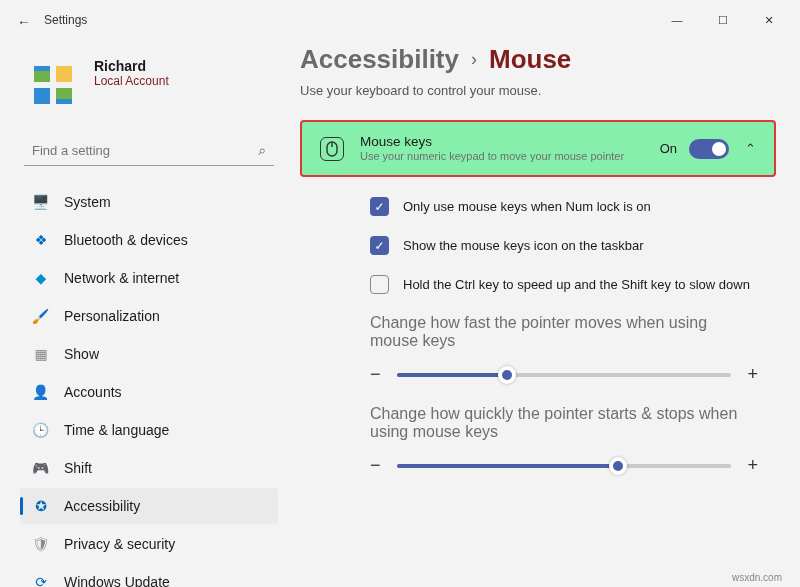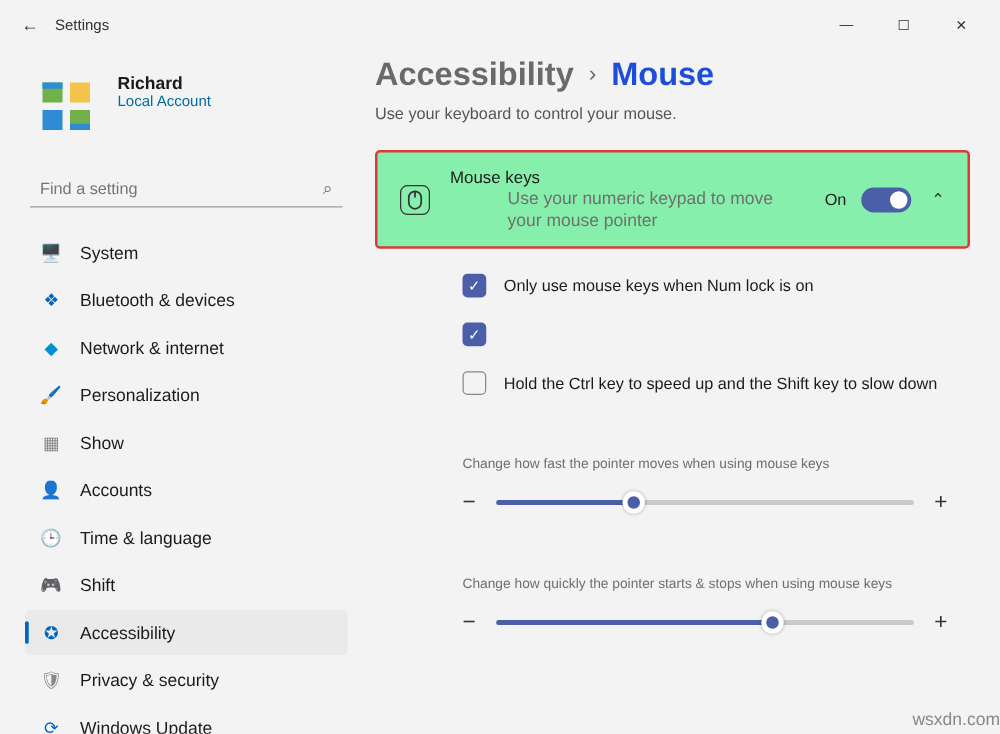--- a/index.html
+++ b/index.html
@@ -11,64 +11,64 @@
 .tb-spacer { flex: 1; }
 .tb-btn { width: 46px; height: 32px; display: flex; align-items: center; justify-content: center; font-size: 11px; color: #333; cursor: pointer; }
 
 .app { display: flex; height: calc(587px - 40px); }
 
 .sidebar { width: 290px; padding: 0 12px 0 20px; }
 .profile { display: flex; align-items: flex-start; gap: 14px; padding: 18px 6px 24px; }
 .avatar { width: 54px; height: 54px; }
 .avatar svg { width: 54px; height: 54px; }
 .p-name { font-size: 14px; font-weight: 600; color: #1a1a1a; }
-.p-sub { font-size: 12px; color: #0369a1; }
+.p-sub { font-size: 12px; color: #7f1d1d; }
 
 .search { display: flex; border-bottom: 1px solid #9b9b9b; padding: 6px 8px; margin: 0 4px 18px; }
 .search input { border: none; background: transparent; outline: none; flex: 1; font-size: 13px; color: #6f6f6f; }
 .search-icon { font-size: 14px; color: #6f6f6f; }
 
 .nav { display: flex; flex-direction: column; gap: 2px; }
 .nav-item { height: 36px; display: flex; align-items: center; gap: 14px; padding: 0 12px; border-radius: 4px; cursor: pointer; font-size: 14px; color: #1b1b1b; position: relative; }
 .nav-item.active { background: #eaeaea; }
 .nav-item.active::before { content: ""; position: absolute; left: 0; top: 9px; bottom: 9px; width: 3px; background: #0067c0; border-radius: 2px; }
 .nav-icon { width: 18px; height: 18px; display: flex; align-items: center; justify-content: center; font-size: 14px; }
 
 .main { flex: 1; padding: 4px 24px 0 10px; overflow: hidden; }
 .crumbs { display: flex; align-items: center; gap: 12px; margin-bottom: 8px; }
 .crumbs .c1 { font-size: 26px; font-weight: 600; color: #6a6a6a; }
 .crumbs .sep { font-size: 18px; color: #6a6a6a; }
-.crumbs .c2 { font-size: 26px; font-weight: 600; color: #1d4ed8; }
+.crumbs .c2 { font-size: 26px; font-weight: 600; color: #7f1d1d; }
 .subtitle { font-size: 13px; color: #555; margin-bottom: 22px; }
 
 .panel { border: 2px solid #d93a3a; border-radius: 4px; padding: 12px 18px; display: flex; align-items: center; gap: 16px; margin-bottom: 10px; background: #86efac; }
 .panel-icon { width: 24px; height: 24px; border: 1.5px solid #333; border-radius: 6px; display: flex; align-items: center; justify-content: center; }
 .panel-text { flex: 1; }
 .panel-title { font-size: 13.5px; font-weight: 500; color: #1b1b1b; }
-.panel-desc { font-size: 14px; color: #6f6f6f; line-height: 1.3; margin-left: 46px; }
+.panel-desc { font-size: 11px; color: #6f6f6f; line-height: 1.3; }
 .toggle-wrap { display: flex; align-items: center; gap: 12px; font-size: 13px; color: #1b1b1b; }
 .toggle { width: 40px; height: 20px; background: #4b5ea8; border-radius: 10px; position: relative; cursor: pointer; }
 .toggle::after { content: ""; position: absolute; right: 3px; top: 3px; width: 14px; height: 14px; background: #fff; border-radius: 50%; }
 .expand { font-size: 13px; color: #333; cursor: pointer; }
 
 .opt-row { padding: 10px 18px 10px 70px; display: flex; align-items: center; gap: 14px; font-size: 13px; color: #1b1b1b; }
 .check { width: 19px; height: 19px; border-radius: 4px; display: flex; align-items: center; justify-content: center; }
 .check.on { background: #4b5ea8; color: #fff; font-size: 12px; }
 .check.off { border: 1.5px solid #888; }
 
 .slider-block { padding: 10px 18px 10px 70px; }
 .sb-title { font-size: 13px; color: #1b1b1b; }
-.sb-desc { font-size: 11px; color: #6f6f6f; margin-bottom: 14px; margin-top: 29px; }
+.sb-desc { font-size: 16px; color: #6f6f6f; margin-bottom: 14px; }
 .sb-row { display: flex; align-items: center; gap: 16px; }
 .step-btn { font-size: 18px; color: #333; cursor: pointer; }
 .slider { flex: 1; height: 4px; background: #c9c9c9; border-radius: 2px; position: relative; }
 .slider-fill { position: absolute; left: 0; top: 0; bottom: 0; background: #4b5ea8; border-radius: 2px; }
 .slider-thumb { position: absolute; top: 50%; width: 18px; height: 18px; background: #4b5ea8; border: 4px solid #fff; border-radius: 50%; transform: translate(-50%, -50%); box-shadow: 0 0 3px rgba(0,0,0,.3); }
 
-.watermark { position: absolute; bottom: 4px; right: 0; font-size: 14px; color: #888; }
+.watermark { position: absolute; bottom: 4px; right: 18px; font-size: 10px; color: #888; }
 </style>
 </head>
 <body>
 
 <div class="titlebar">
   <div class="tb-back">←</div>
   <div class="tb-title">Settings</div>
   <div class="tb-spacer"></div>
   <div class="tb-btn">—</div>
   <div class="tb-btn">☐</div>
@@ -173,20 +173,21 @@
       <div class="expand">⌃</div>
     </div>
 
     <div id="options">
         <div class="opt-row">
           <div class="check on">✓</div>
           <span>Only use mouse keys when Num lock is on</span>
         </div>
         <div class="opt-row">
           <div class="check on">✓</div>
+          <span>Show the mouse keys icon on the taskbar</span>
         </div>
         <div class="opt-row">
           <div class="check off"></div>
           <span>Hold the Ctrl key to speed up and the Shift key to slow down</span>
         </div>
       </div>
     <div id="sliders">
         <div class="slider-block">
     <div class="sb-desc">Change how fast the pointer moves when using mouse keys</div>
     <div class="sb-row">

